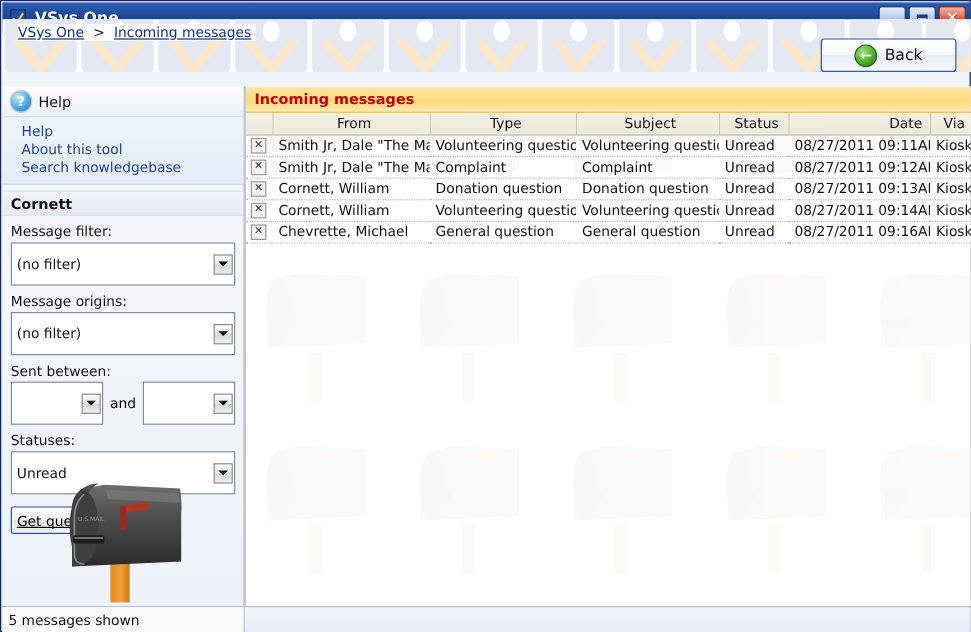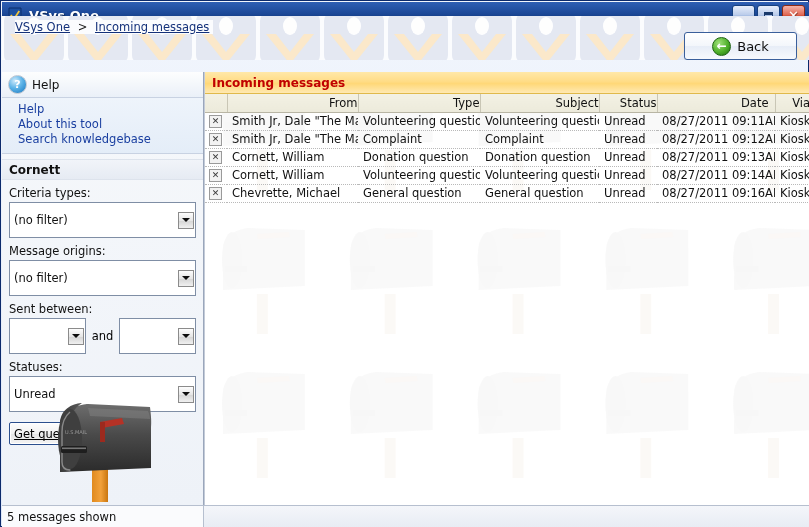--- a/index.html
+++ b/index.html
@@ -140,21 +140,21 @@
     background:linear-gradient(180deg,#ffe8a8 0%,#ffdc86 45%,#ffd878 55%,#ffe9b2 100%);
     border-bottom:1px solid #e0b94b;
     display:flex;align-items:center;padding-left:7px;
     color:#c00000;font-weight:bold;font-size:12px;z-index:3;
   }
   table.grid{
     position:relative;z-index:3;width:605px;border-collapse:collapse;
     table-layout:fixed;font-size:11.5px;
   }
   table.grid thead th{
-    height:18px;font-weight:normal;font-size:11.5px;text-align:right;
+    height:18px;font-weight:normal;font-size:11.5px;text-align:center;
     background:linear-gradient(180deg,#f3f1e4 0%,#eceadb 100%);
     border-bottom:1px solid #b8b5a4;
     padding:0 0 0 5px;color:#111;position:relative;
     border-left:1px solid #c9c6b5;
     box-sizing:border-box;white-space:nowrap;
   }
   table.grid thead th.first{border-left:none;}
   table.grid thead th.right{text-align:right;padding-right:6px;}
   table.grid tbody td{
     height:18px;padding:0 0 0 5px;box-sizing:border-box;
@@ -258,21 +258,21 @@
 
     <div class="help-links">
       <a>Help</a>
       <a>About this tool</a>
       <a>Search knowledgebase</a>
     </div>
 
     <div class="crit-head">Cornett</div>
 
     <div class="field">
-      <div class="field-label">Criteria types:</div>
+      <div class="field-label">Message filter:</div>
       <div class="combo">
         <span class="val">(no filter)</span>
         <span class="arrow">
             <i class="caret"></i>
           </span>
       </div>
     </div>
 
     <div class="field">
       <div class="field-label">Message origins:</div>

